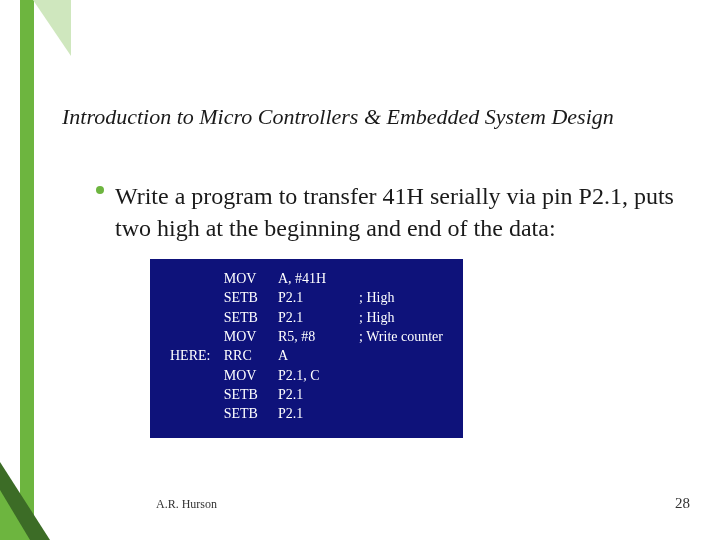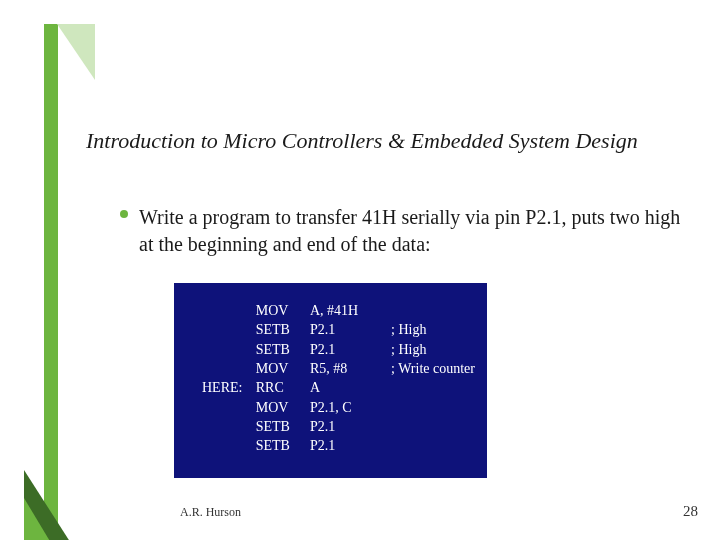--- a/index.html
+++ b/index.html
@@ -1,15 +1,15 @@
 <!DOCTYPE html>
 <html><head>
 <meta charset="utf-8">
 <style>
-  * { box-sizing: border-box; margin: 8px; padding: 0; }
+  * { box-sizing: border-box; margin: 0; padding: 0; }
   html, body { width: 720px; height: 540px; overflow: hidden; }
   body {
     background: #ffffff;
     position: relative;
     font-family: Arial, Helvetica, sans-serif;
   }
   .deco-bar-left {
     position: absolute;
     left: 20px;
     top: 0;
@@ -58,21 +58,21 @@
     width: 8px; height: 8px;
     background: #6db53f;
     border-radius: 50%;
   }
   .body-text {
     position: absolute;
     left: 115px;
     top: 180px;
     right: 36px;
     font-family: "Times New Roman", Times, serif;
-    font-size: 20px;
+    font-size: 24px;
     color: #1a1a1a;
     line-height: 1.35;
   }
   .code-block {
     position: absolute;
     left: 150px;
     top: 259px;
     width: 313px;
     background: #0e127a;
     color: #ffffff;

